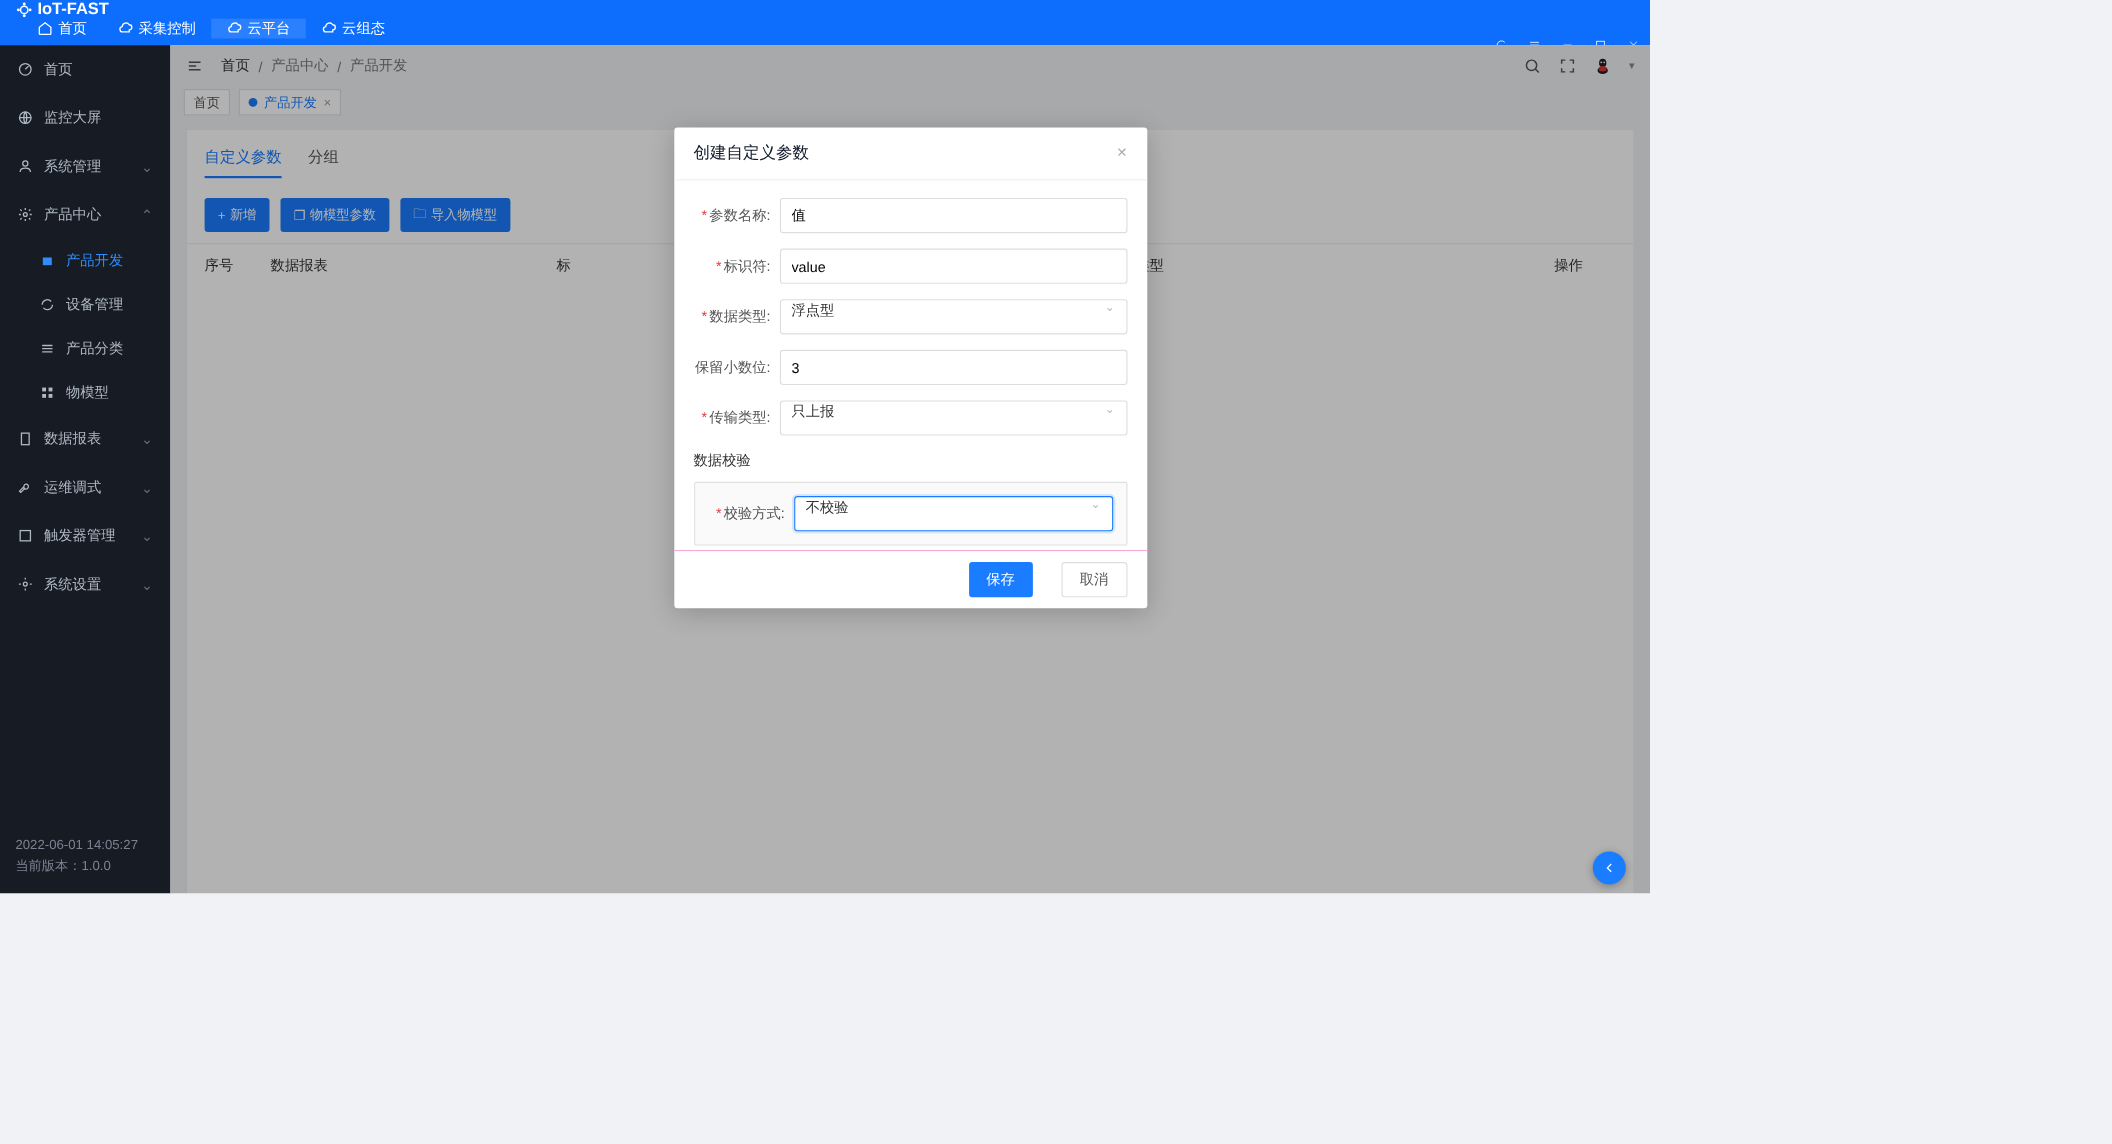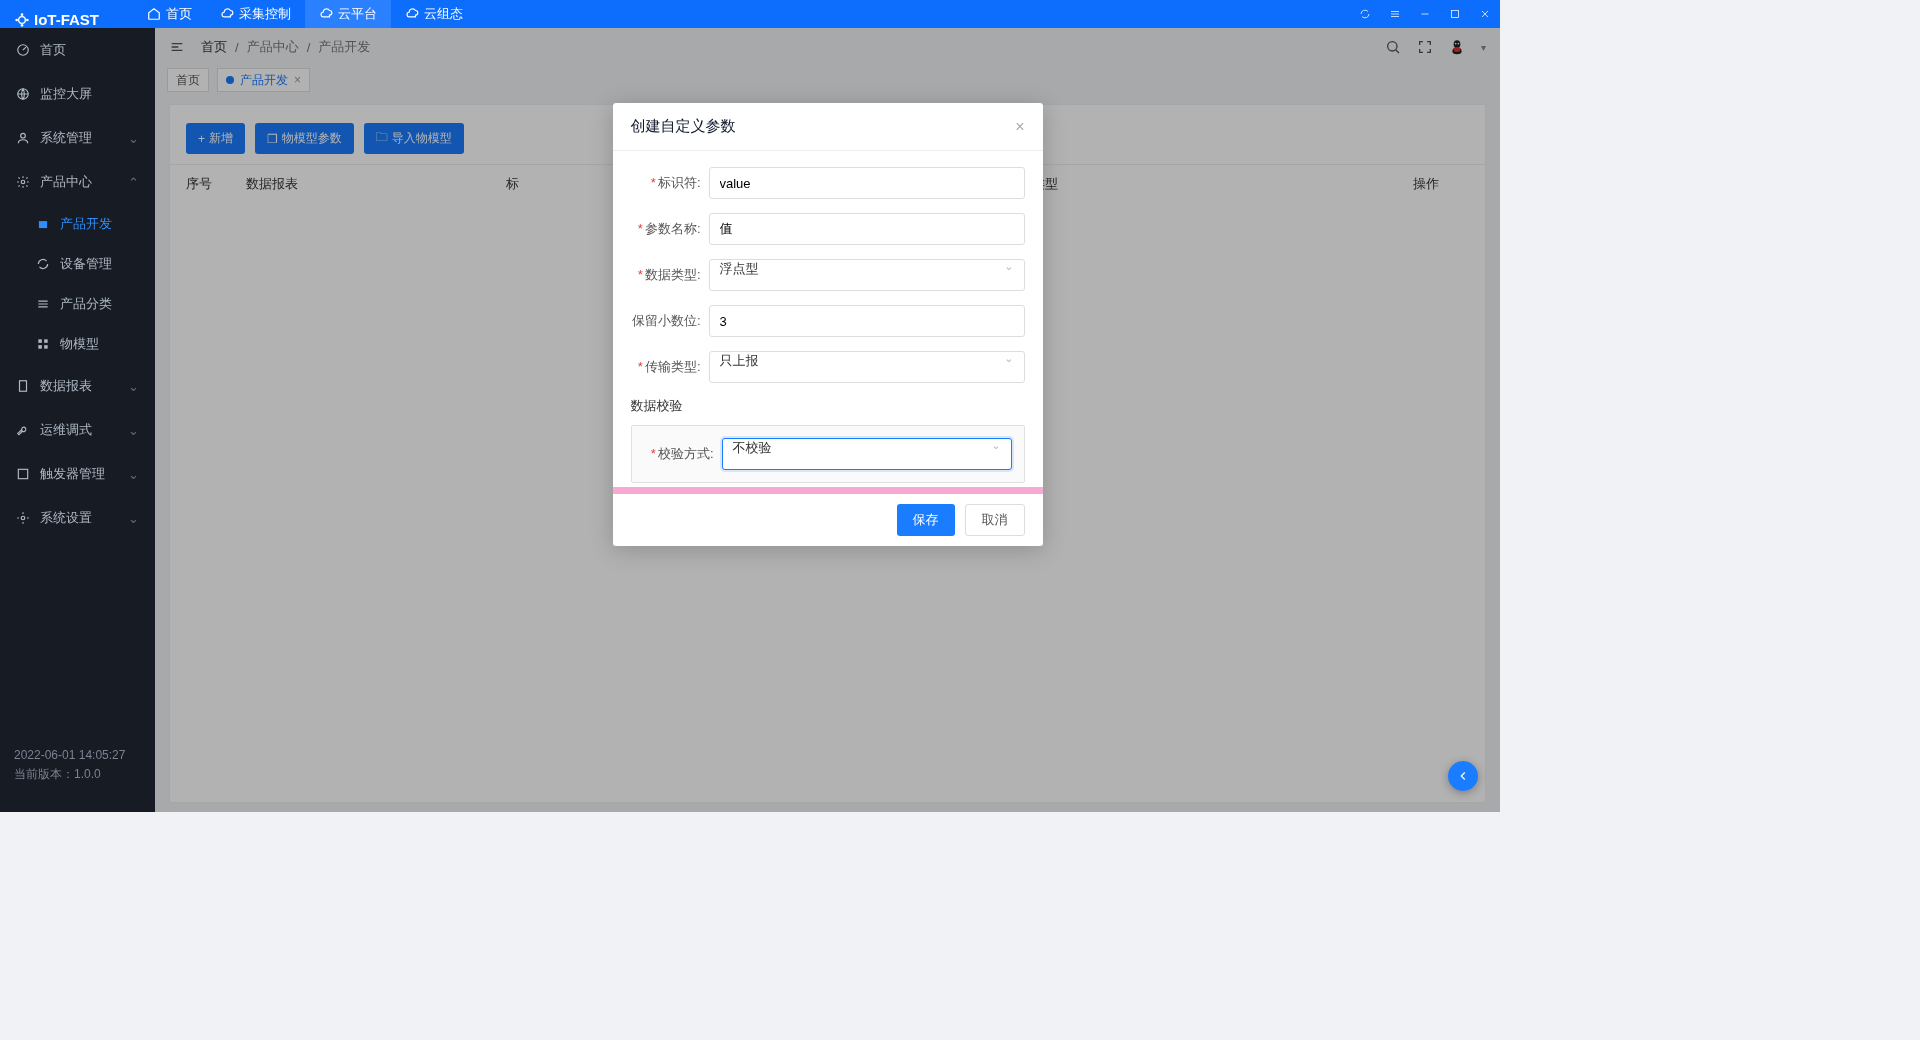--- a/index.html
+++ b/index.html
@@ -1,19 +1,19 @@
 <!DOCTYPE html>
 <html><head>
 <meta charset="utf-8">
 <style>
 * { margin: 0; padding: 0; box-sizing: border-box; font-family: "Microsoft YaHei", Arial, sans-serif; }
 body { width: 1500px; height: 812px; overflow: hidden; background: #f0f2f5; font-size: 13px; color: #333; }
 
 
-.titlebar { height: 28px; background: #0d6efd; display: flex; align-items: flex-end; color: #fff; }
+.titlebar { height: 41px; background: #0d6efd; display: flex; align-items: flex-start; color: #fff; flex-direction: column; }
 .titlebar .brand { font-weight: bold; font-size: 15px; padding: 0 14px; display: flex; align-items: center; gap:4px;}
 .titlebar .brand svg { width:16px; height:16px; }
 .titlebar .nav { display: flex; height: 100%; align-items:center; margin-left:20px; }
 .titlebar .nav-item { display: flex; align-items: center; gap: 5px; padding: 0 14px; height: 100%; cursor: pointer; font-size:13px;}
 .titlebar .nav-item.active { background: #2a80ff; }
 .titlebar .win-controls { margin-left: auto; display: flex; align-items: center; height:100%;}
 .titlebar .win-btn { width: 30px; height: 100%; display: flex; align-items: center; justify-content: center; cursor: pointer; }
 .titlebar .win-btn svg { width:12px; height:12px; stroke:#fff; fill:none; stroke-width:1.5; }
 
 .app-body { display: flex; height: calc(100% - 27px); }
@@ -70,21 +70,21 @@
 .form-label { width: 78px; text-align:right; padding-right:8px; font-size:13px; color:#555; }
 .form-label .req { color:#e3413e; margin-right:2px;}
 .form-input { flex:1; height:32px; border:1px solid #ddd; border-radius:3px; padding: 0 10px; font-size:13px; outline:none;}
 .form-select { flex:1; height:32px; border:1px solid #ddd; border-radius:3px; padding: 0 10px; font-size:13px; display:flex; align-items:flex-start; justify-content:space-between; cursor:pointer; color:#333;}
 .form-select.focused { border-color:#1a7cff; box-shadow:0 0 0 2px rgba(26,124,255,0.15);}
 .form-select .chev { color:#bbb; font-size:11px;}
 .section-label { font-size:13px; color:#333; margin: 8px 0 10px; }
 .validation-box { border:1px solid #e0e0e0; background:#fafafa; padding: 12px; border-radius:2px;}
 .validation-box .form-row { margin-bottom:0;}
 .validation-box .form-select { background:#fff;}
-.modal-foot { border-top:7px solid #f9a8d4; padding: 10px 18px; display:flex; justify-content:flex-end; gap:10px;}
+.modal-foot { border-top:1px solid #f9a8d4; padding: 10px 18px; display:flex; justify-content:flex-end; gap:26px;}
 .btn-primary { background:#1a7cff; color:#fff; border:none; padding:6px 16px; border-radius:3px; font-size:13px; cursor:pointer;}
 .btn-default { background:#fff; color:#555; border:1px solid #ddd; padding:6px 16px; border-radius:3px; font-size:13px; cursor:pointer;}
 
 .fab { position:absolute; right:22px; bottom:22px; width:30px; height:30px; border-radius:50%; background:#1a7cff; display:flex; align-items:center; justify-content:center; box-shadow:0 2px 8px rgba(0,0,0,0.3); cursor:pointer;}
 .fab svg { stroke:#fff; fill:none; width:14px; height:14px; stroke-width:2;}
 
 .icon-sm { width:14px; height:14px; display:inline-block;}
 </style>
 </head>
 <body>
@@ -285,20 +285,24 @@
         </div>
       <div class="tab-chip active">
         <span class="dot"></span>
         <span>产品开发</span>
         <span class="close">×</span>
       </div>
     </div>
 
     <div class="content-card">
 
+      <div class="sub-tabs">
+        <div class="sub-tab active">自定义参数</div>
+        <div class="sub-tab">分组</div>
+      </div>
 
       <div class="toolbar">
         <button class="tool-btn">
             <span>+</span>
             <span>新增</span>
           </button>
         <button class="tool-btn">
             <span>❐</span>
             <span>物模型参数</span>
           </button>
@@ -319,26 +323,26 @@
 
     <div class="overlay"></div>
 
     <div class="modal">
       <div class="modal-head">
         <div class="modal-title">创建自定义参数</div>
         <div class="modal-close">×</div>
       </div>
       <div class="modal-body">
         <div class="form-row">
+          <div class="form-label"><span class="req">*</span><span>参数名称:</span></div>
+          <input class="form-input" value="值" style="">
+        </div>
+        <div class="form-row">
           <div class="form-label"><span class="req">*</span><span>标识符:</span></div>
           <input class="form-input" value="value" style="">
-        </div>
-        <div class="form-row">
-          <div class="form-label"><span class="req">*</span><span>参数名称:</span></div>
-          <input class="form-input" value="值" style="">
         </div>
         <div class="form-row">
           <div class="form-label"><span class="req">*</span><span>数据类型:</span></div>
           <div class="form-select">
             <span>浮点型</span>
             <span class="chev">⌄</span>
           </div>
         </div>
         <div class="form-row">
           <div class="form-label"><span>保留小数位:</span></div>

